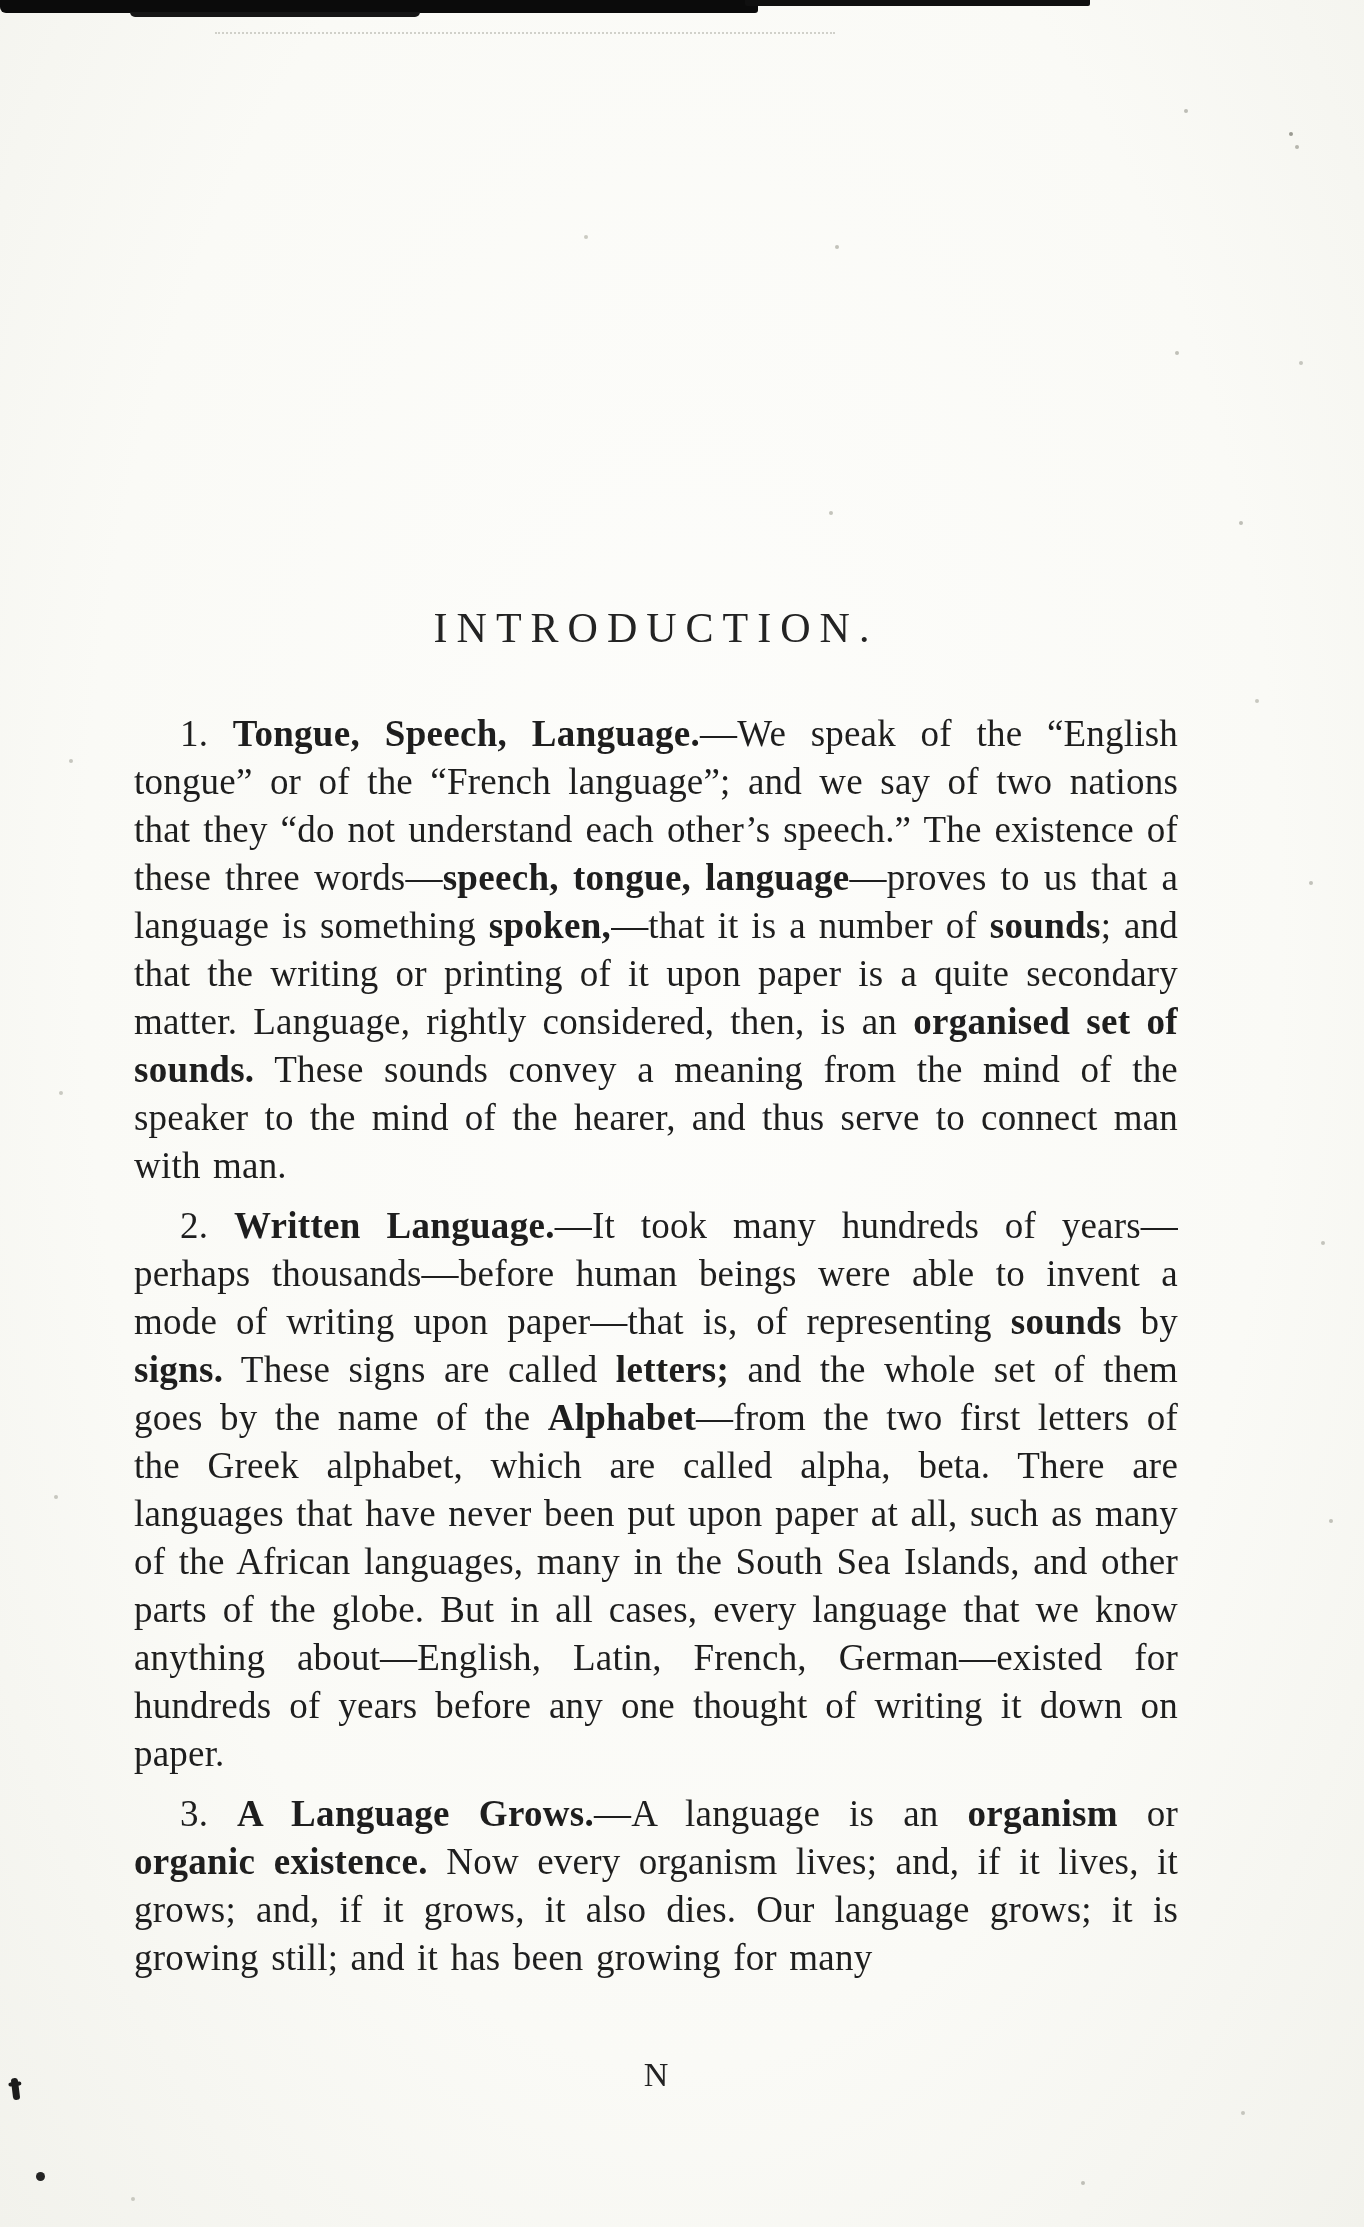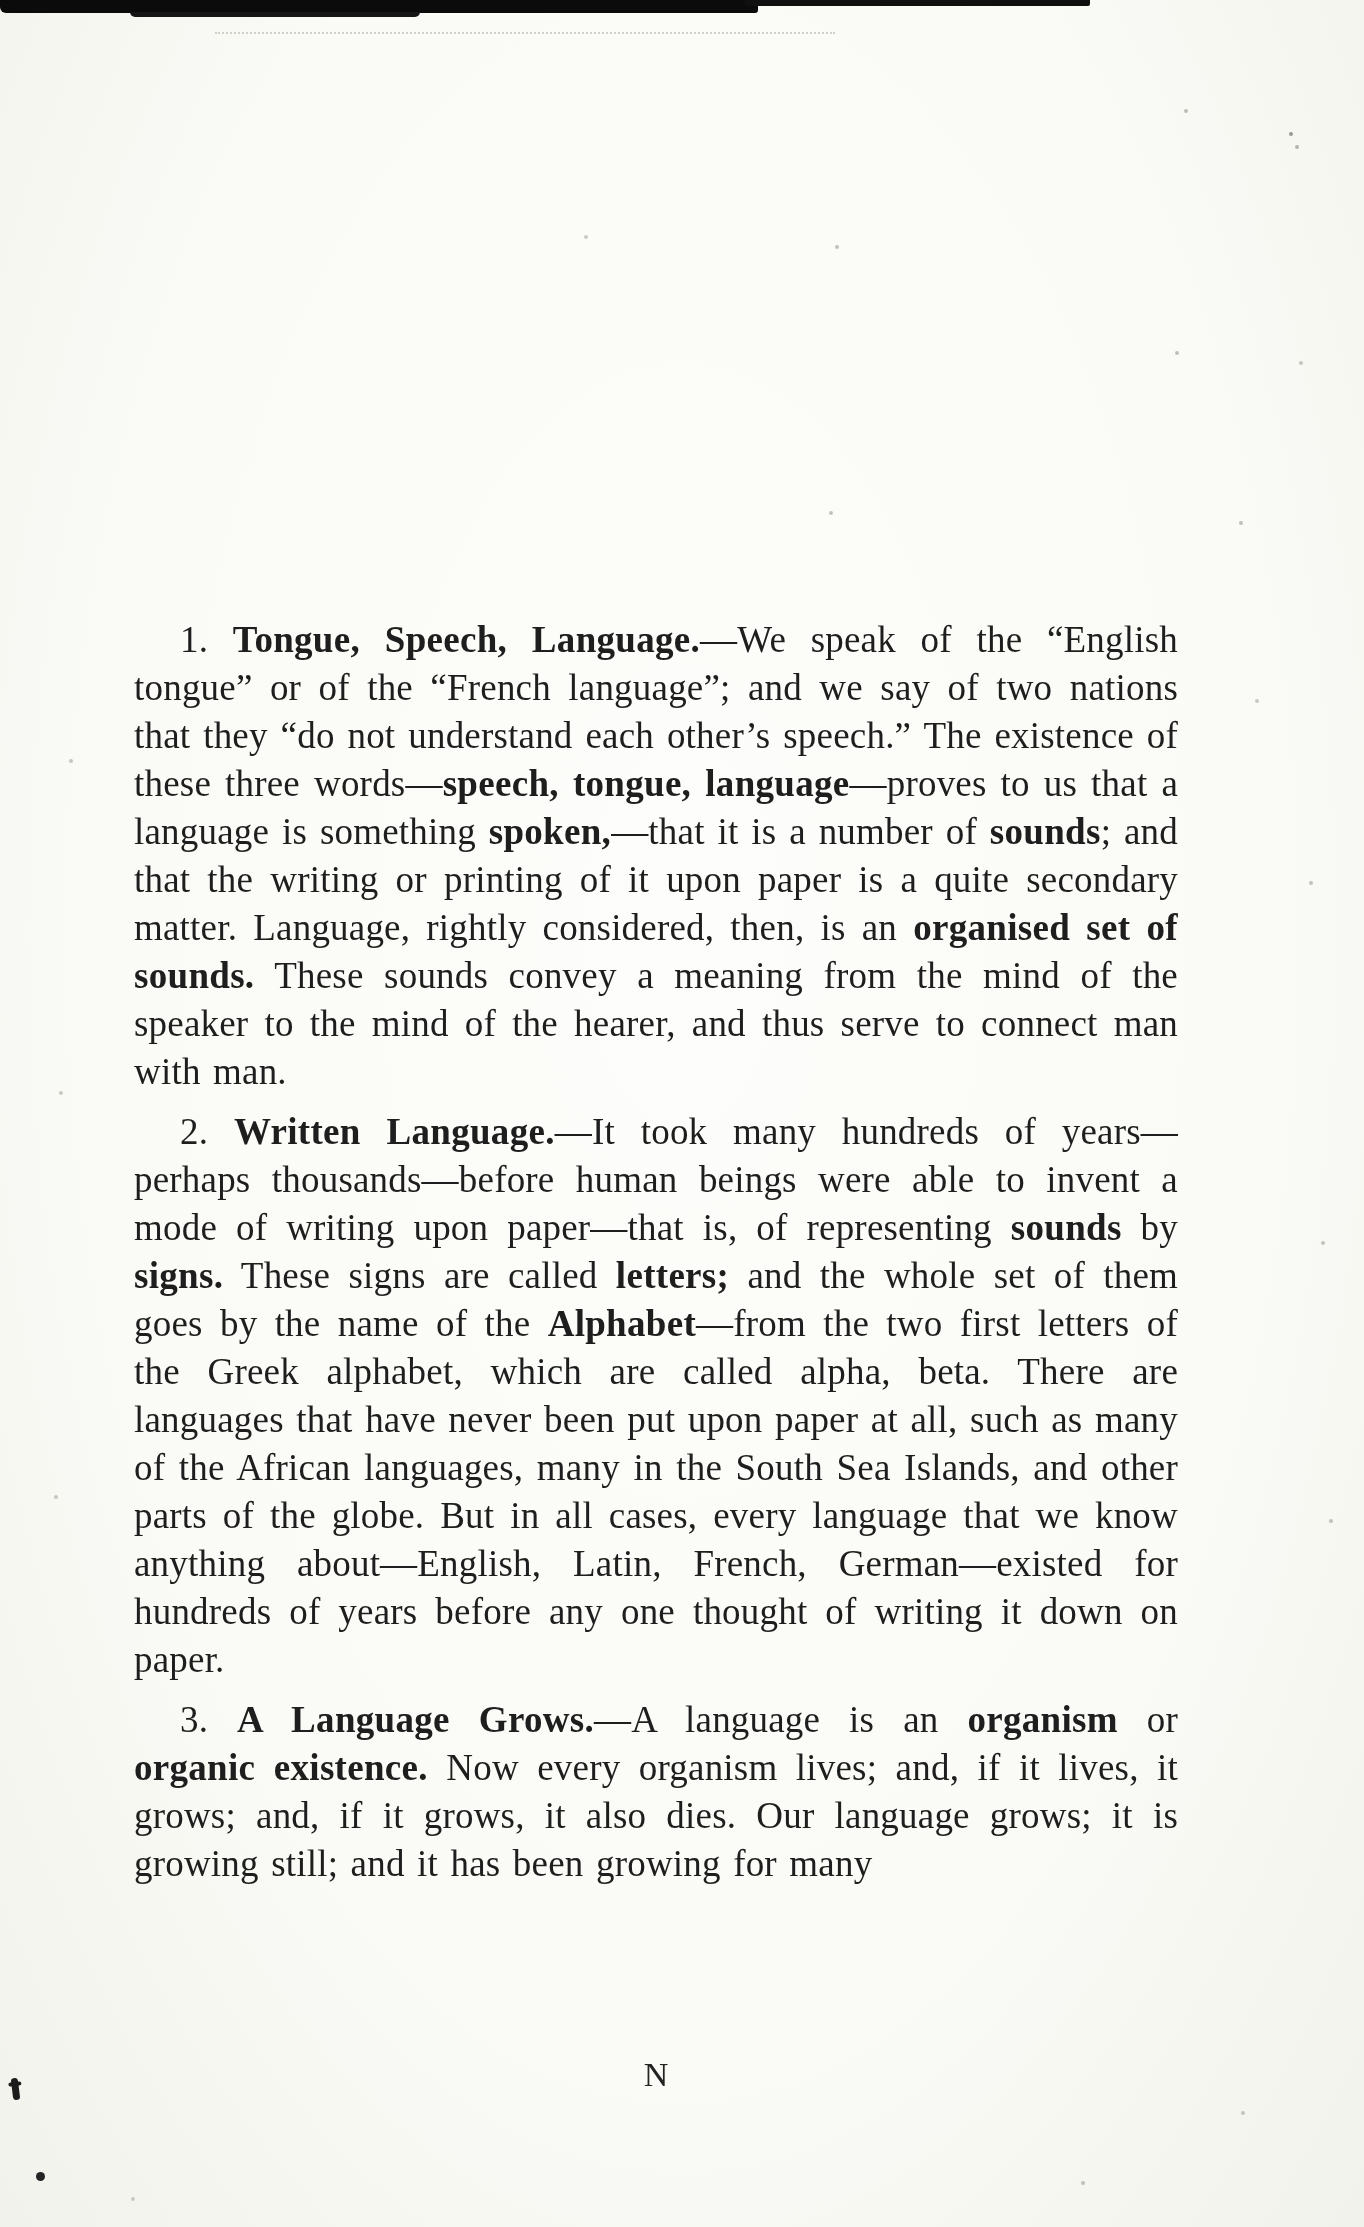--- a/index.html
+++ b/index.html
@@ -139,20 +139,21 @@
 <body>
 
 <div class="page">
 
   <div class="edge-thick"></div>
   <div class="edge-thin"></div>
   <div class="edge-dots"></div>
   <div class="specks"></div>
 
   <div class="text-column">
+    <h1 class="title">INTRODUCTION.</h1>
     <div class="paragraphs">
         <p><span class="seg-normal">1. </span><span class="seg-bold">Tongue, Speech, Language.</span><span class="seg-normal">—We speak of the “English tongue” or of the “French language”; and we say of two nations that they “do not understand each other’s speech.” The existence of these three words—</span><span class="seg-bold">speech, tongue, language</span><span class="seg-normal">—proves to us that a language is something </span><span class="seg-bold">spoken,</span><span class="seg-normal">—that it is a number of </span><span class="seg-bold">sounds</span><span class="seg-normal">; and that the writing or printing of it upon paper is a quite secondary matter. Language, rightly considered, then, is an </span><span class="seg-bold">organised set of sounds.</span><span class="seg-normal"> These sounds convey a meaning from the mind of the speaker to the mind of the hearer, and thus serve to connect man with man.</span></p>
         <p><span class="seg-normal">2. </span><span class="seg-bold">Written Language.</span><span class="seg-normal">—It took many hundreds of years—perhaps thousands—before human beings were able to invent a mode of writing upon paper—that is, of representing </span><span class="seg-bold">sounds</span><span class="seg-normal"> by </span><span class="seg-bold">signs.</span><span class="seg-normal"> These signs are called </span><span class="seg-bold">letters;</span><span class="seg-normal"> and the whole set of them goes by the name of the </span><span class="seg-bold">Alphabet</span><span class="seg-normal">—from the two first letters of the Greek alphabet, which are called </span><span class="seg-italic">alpha, beta.</span><span class="seg-normal"> There are languages that have never been put upon paper at all, such as many of the African languages, many in the South Sea Islands, and other parts of the globe. But in all cases, every language that we know anything about—English, Latin, French, German—existed for hundreds of years before any one thought of writing it down on paper.</span></p>
         <p><span class="seg-normal">3. </span><span class="seg-bold">A Language Grows.</span><span class="seg-normal">—A language is an </span><span class="seg-bold">organism</span><span class="seg-normal"> or </span><span class="seg-bold">organic existence.</span><span class="seg-normal"> Now every organism lives; and, if it lives, it grows; and, if it grows, it also dies. Our language grows; it is growing still; and it has been growing for many</span></p>
       </div>
   </div>
 
   <div class="signature">N</div>
 
   <div class="ink-mark"></div>

